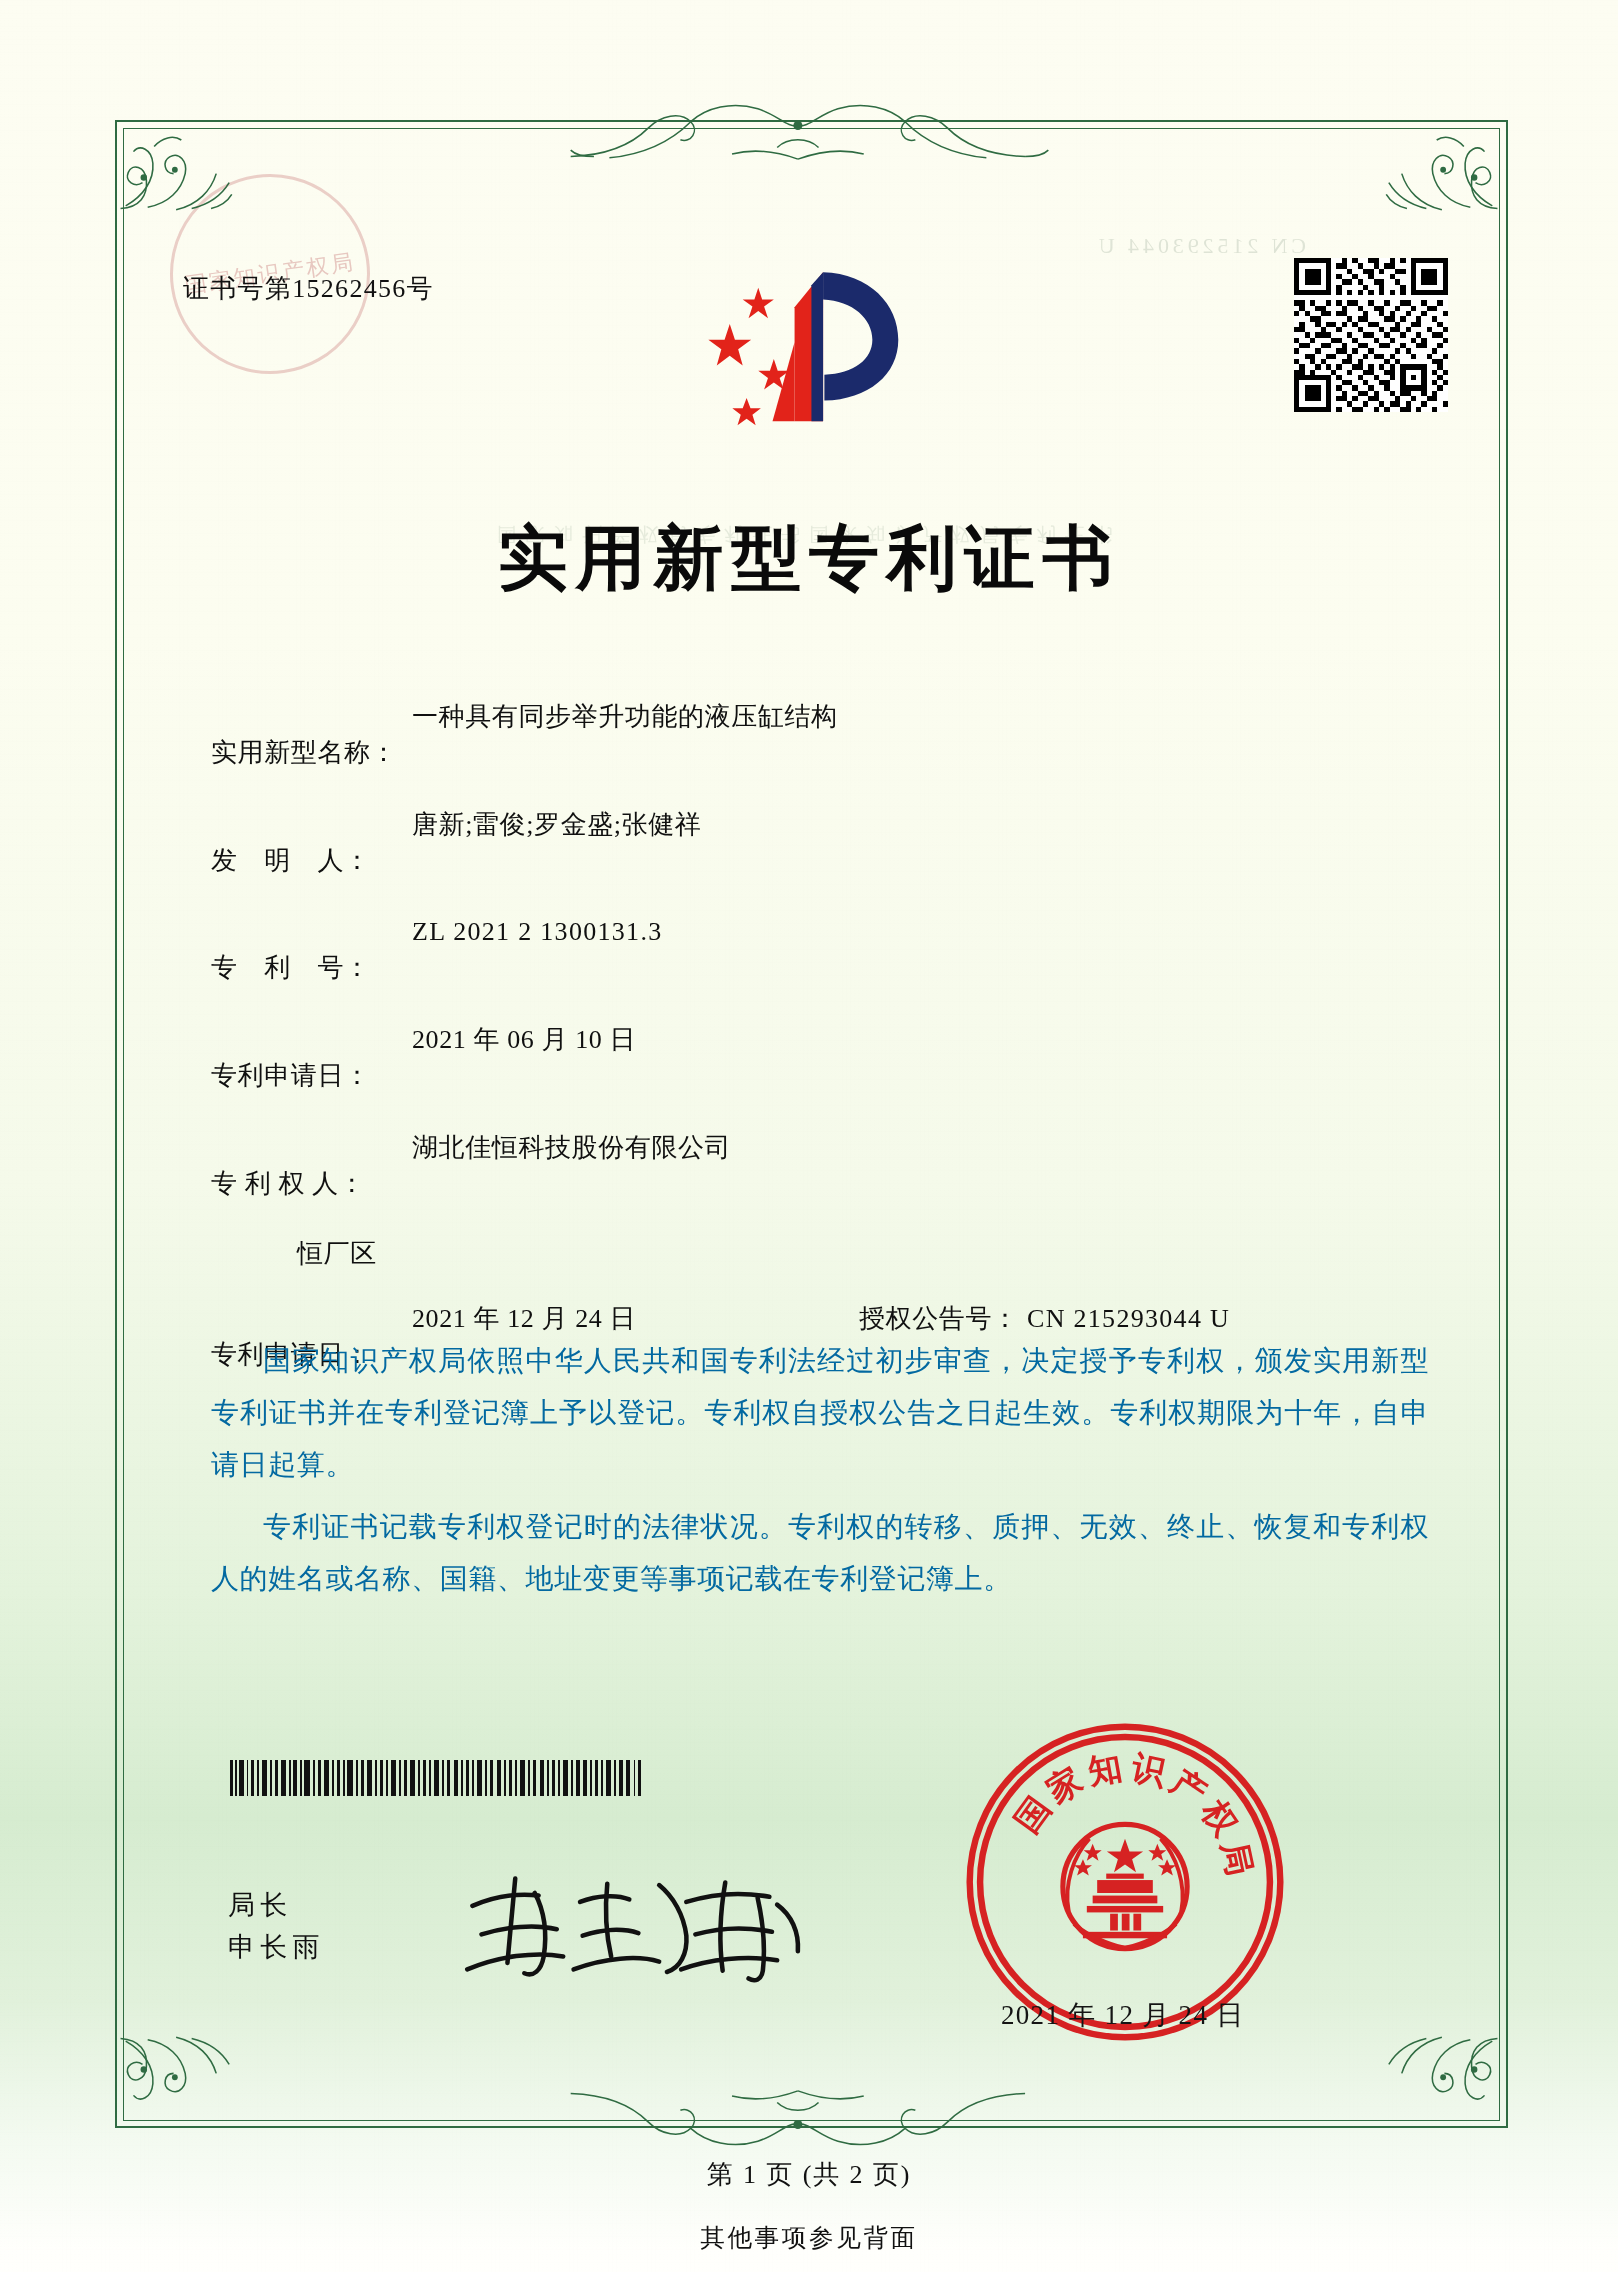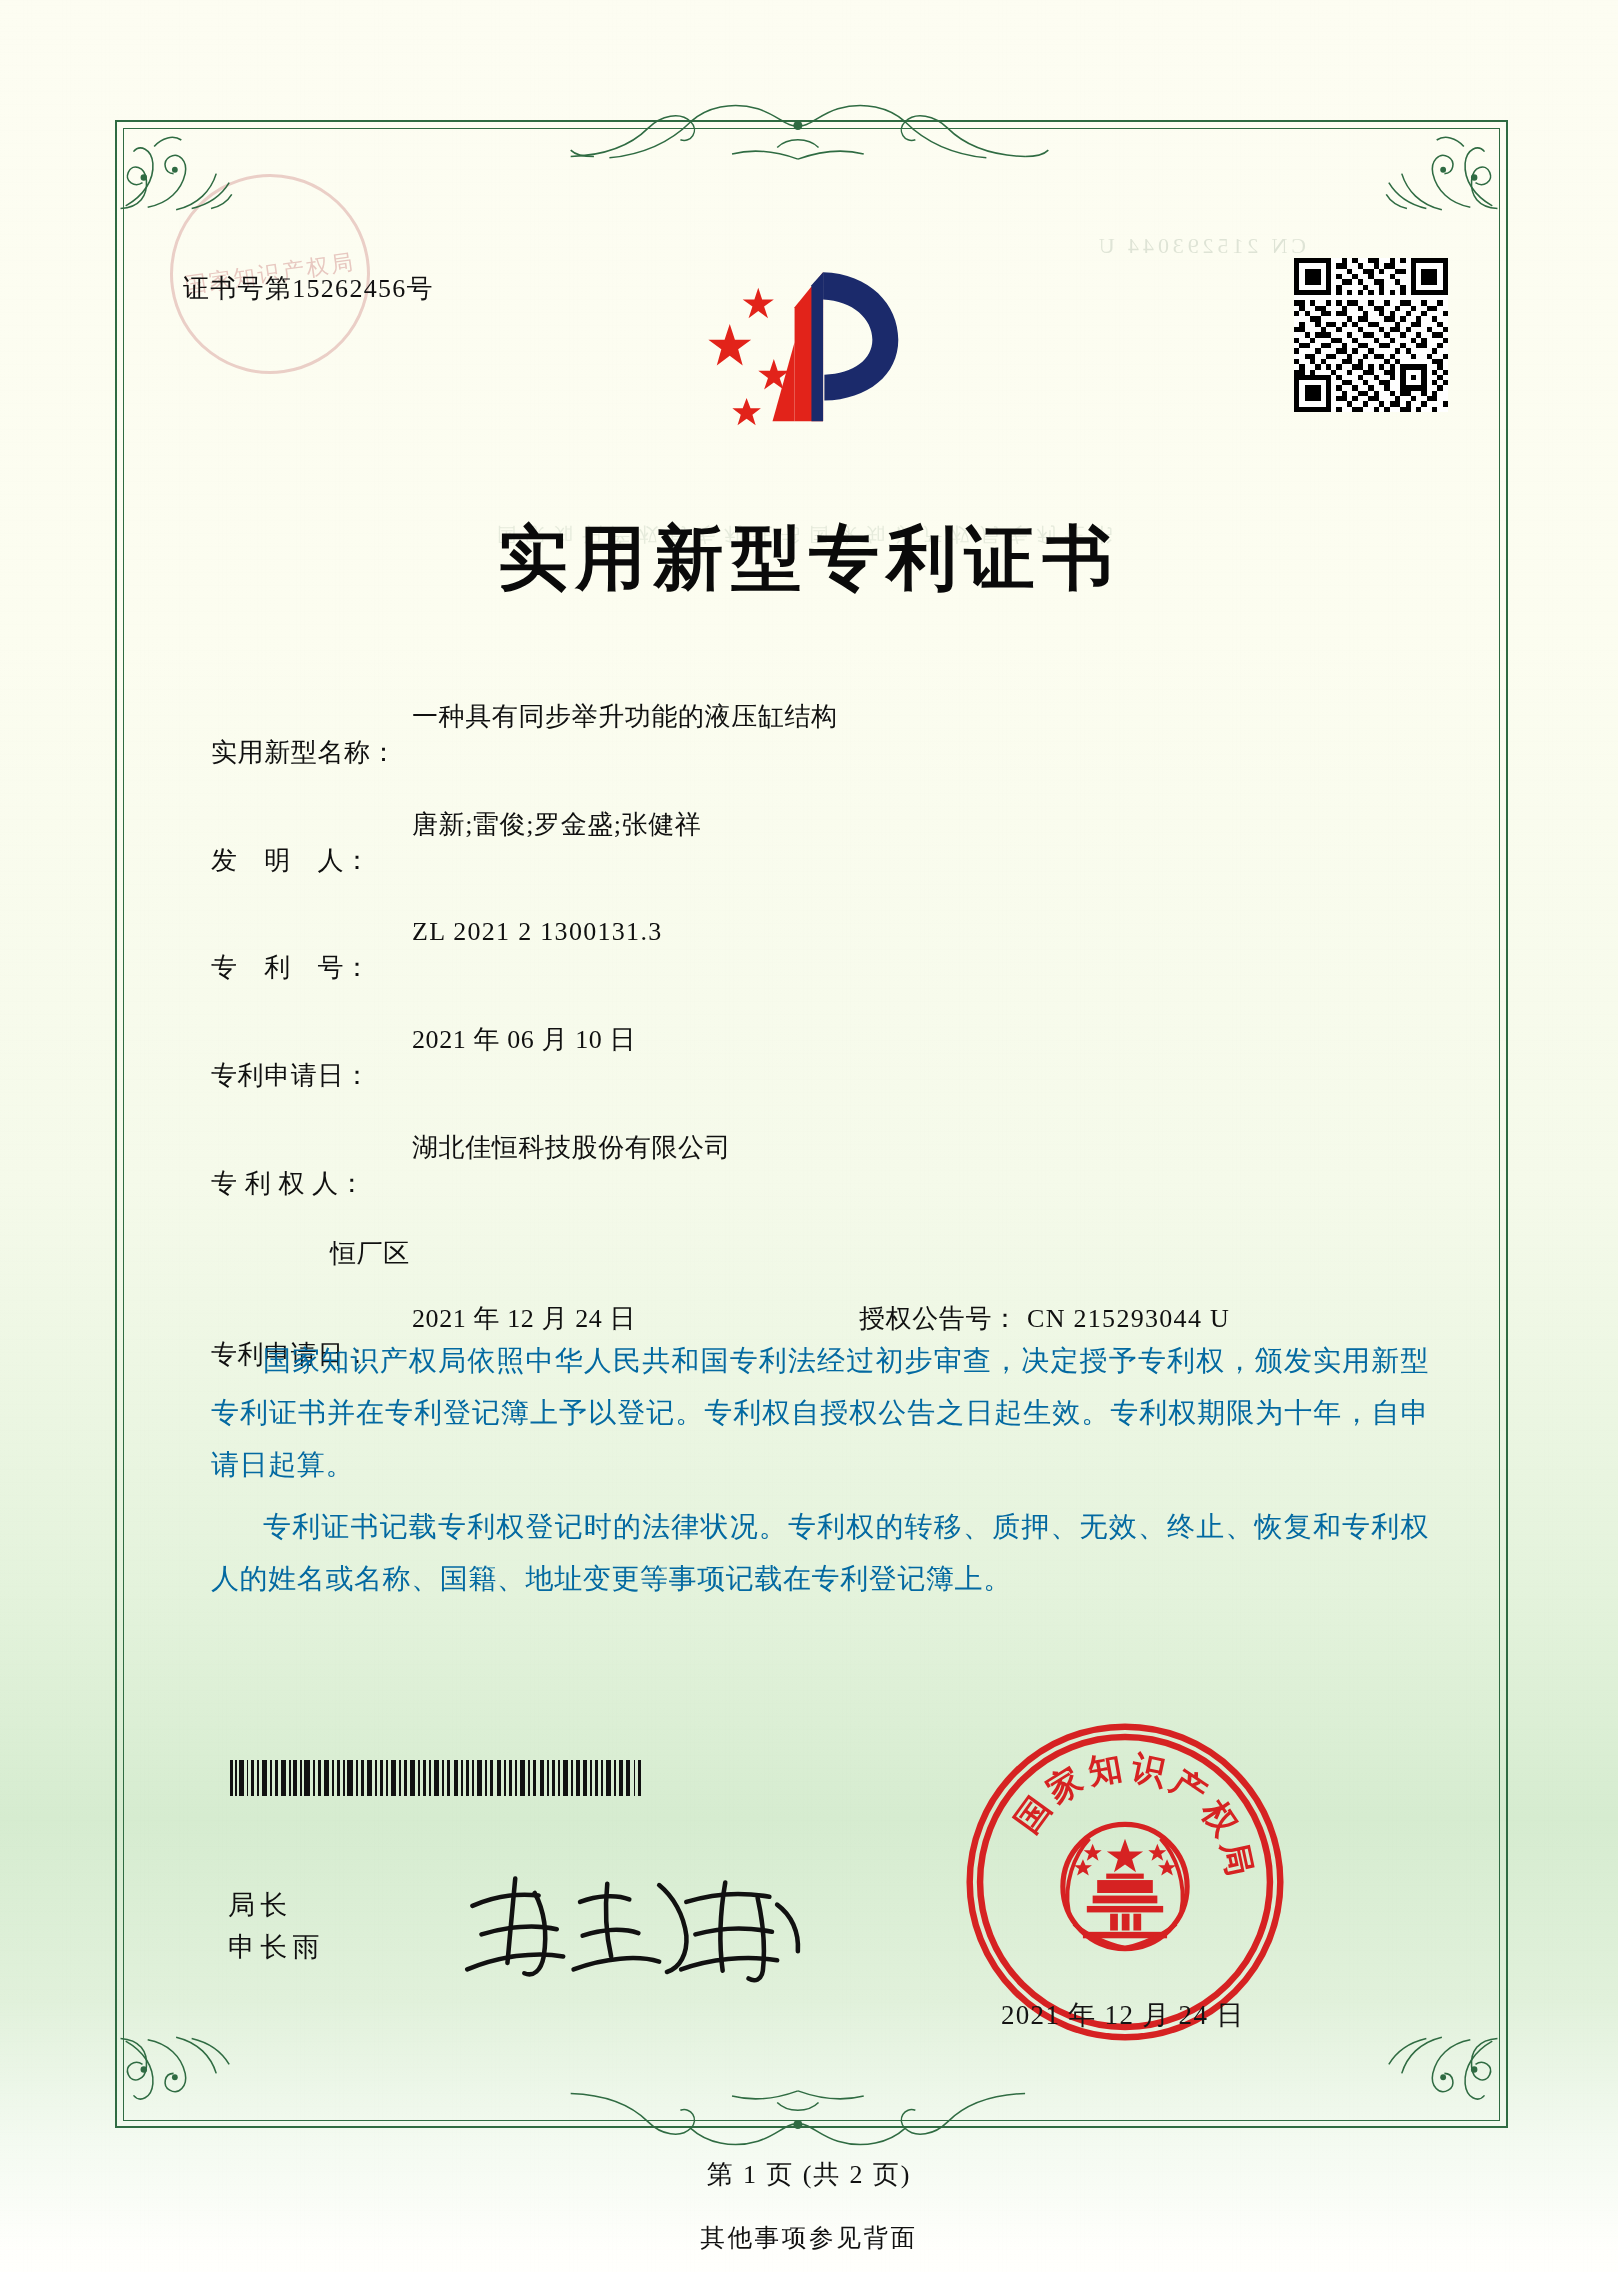--- a/index.html
+++ b/index.html
@@ -213,21 +213,21 @@
     flex: 1;
     letter-spacing: 0.6px;
     word-break: break-all;
   }
   .field-value.mono {
     font-family: "Liberation Serif", serif;
     letter-spacing: 1.3px;
   }
   .field-row.tight { margin-bottom: 9px; }
   .field-cont {
-    margin-left: 119px;
+    margin-left: 86px;
     margin-bottom: 28.5px;
     letter-spacing: 0.6px;
   }
   .field-row.dual .field-label2 {
     flex: 0 0 168px;
     margin-left: 45px;
     letter-spacing: 0.6px;
     white-space: pre;
   }
   .field-row.dual .field-value2 {

